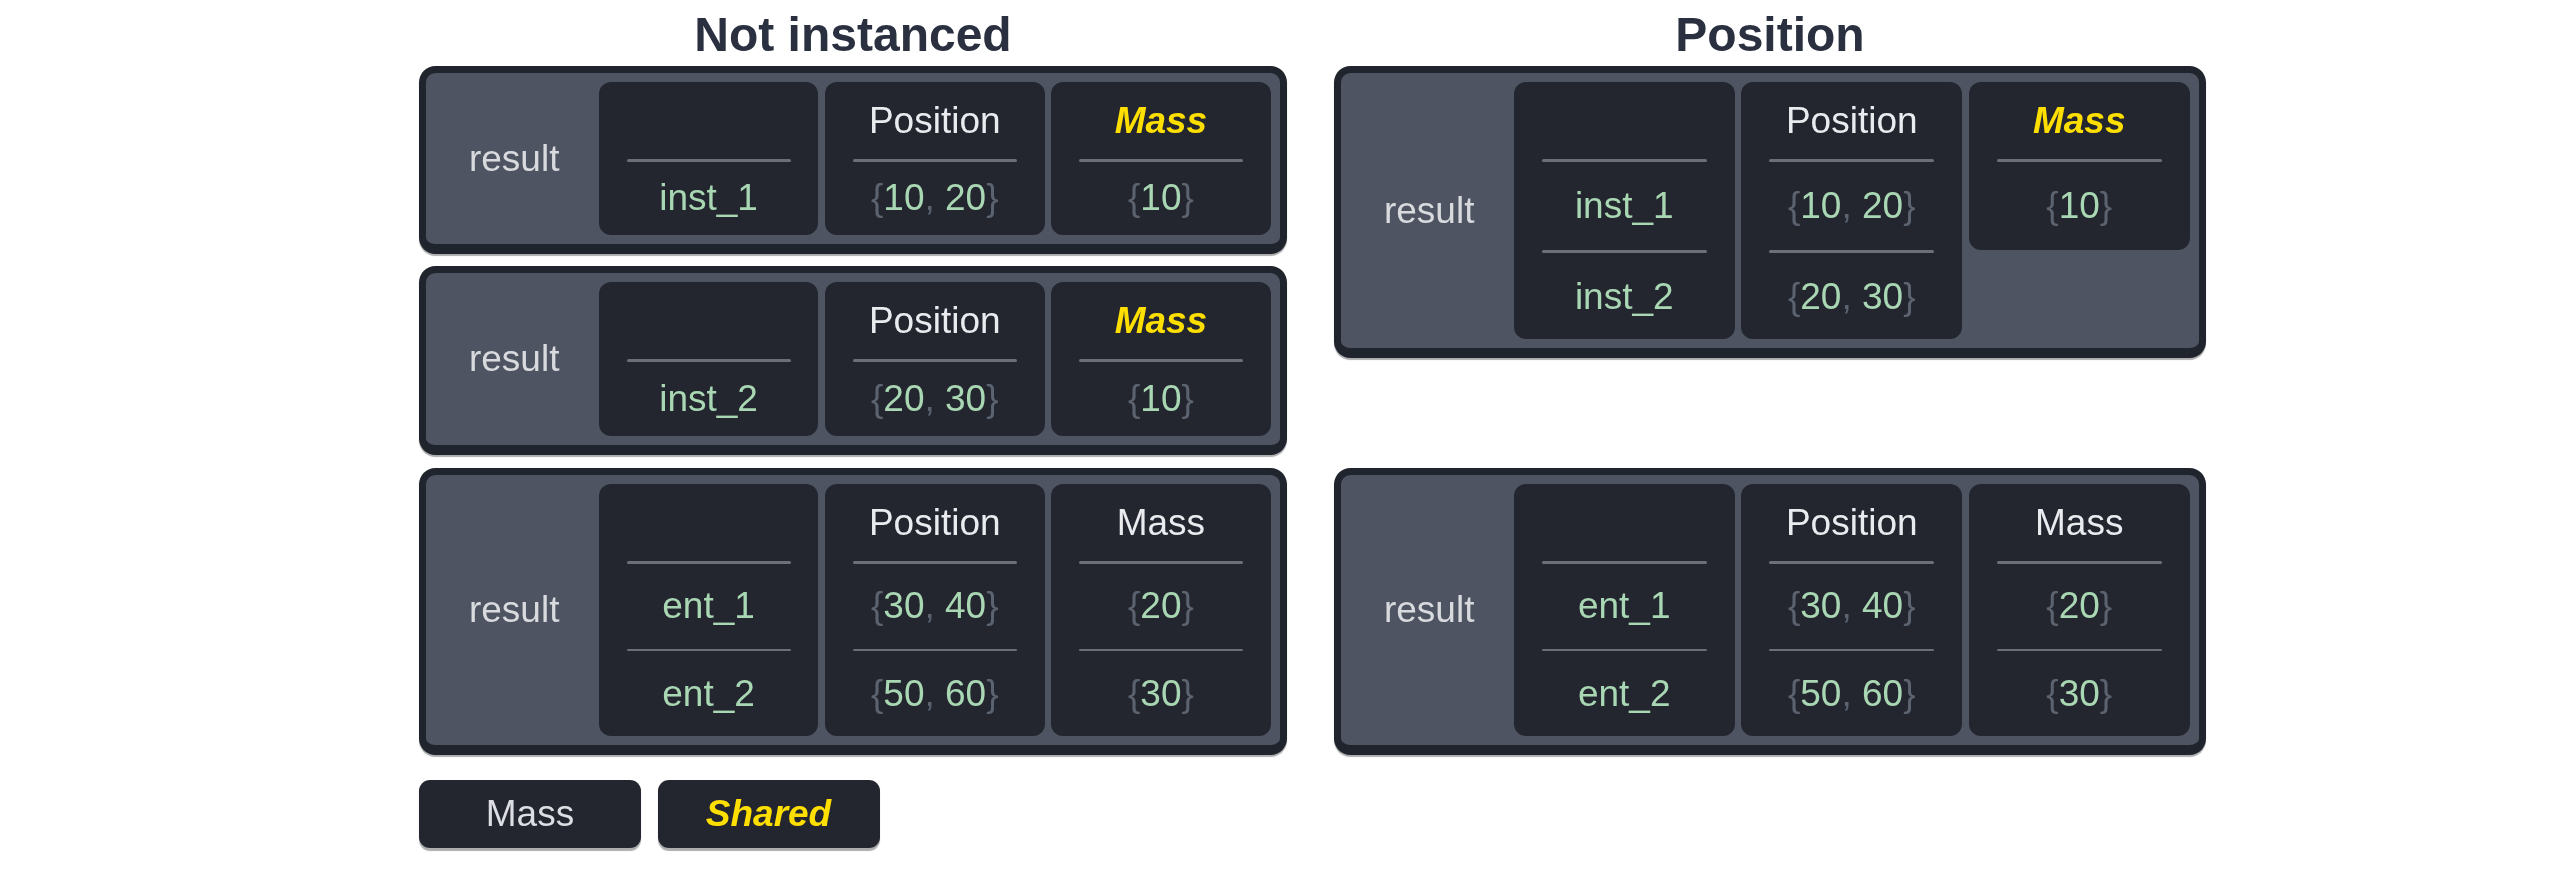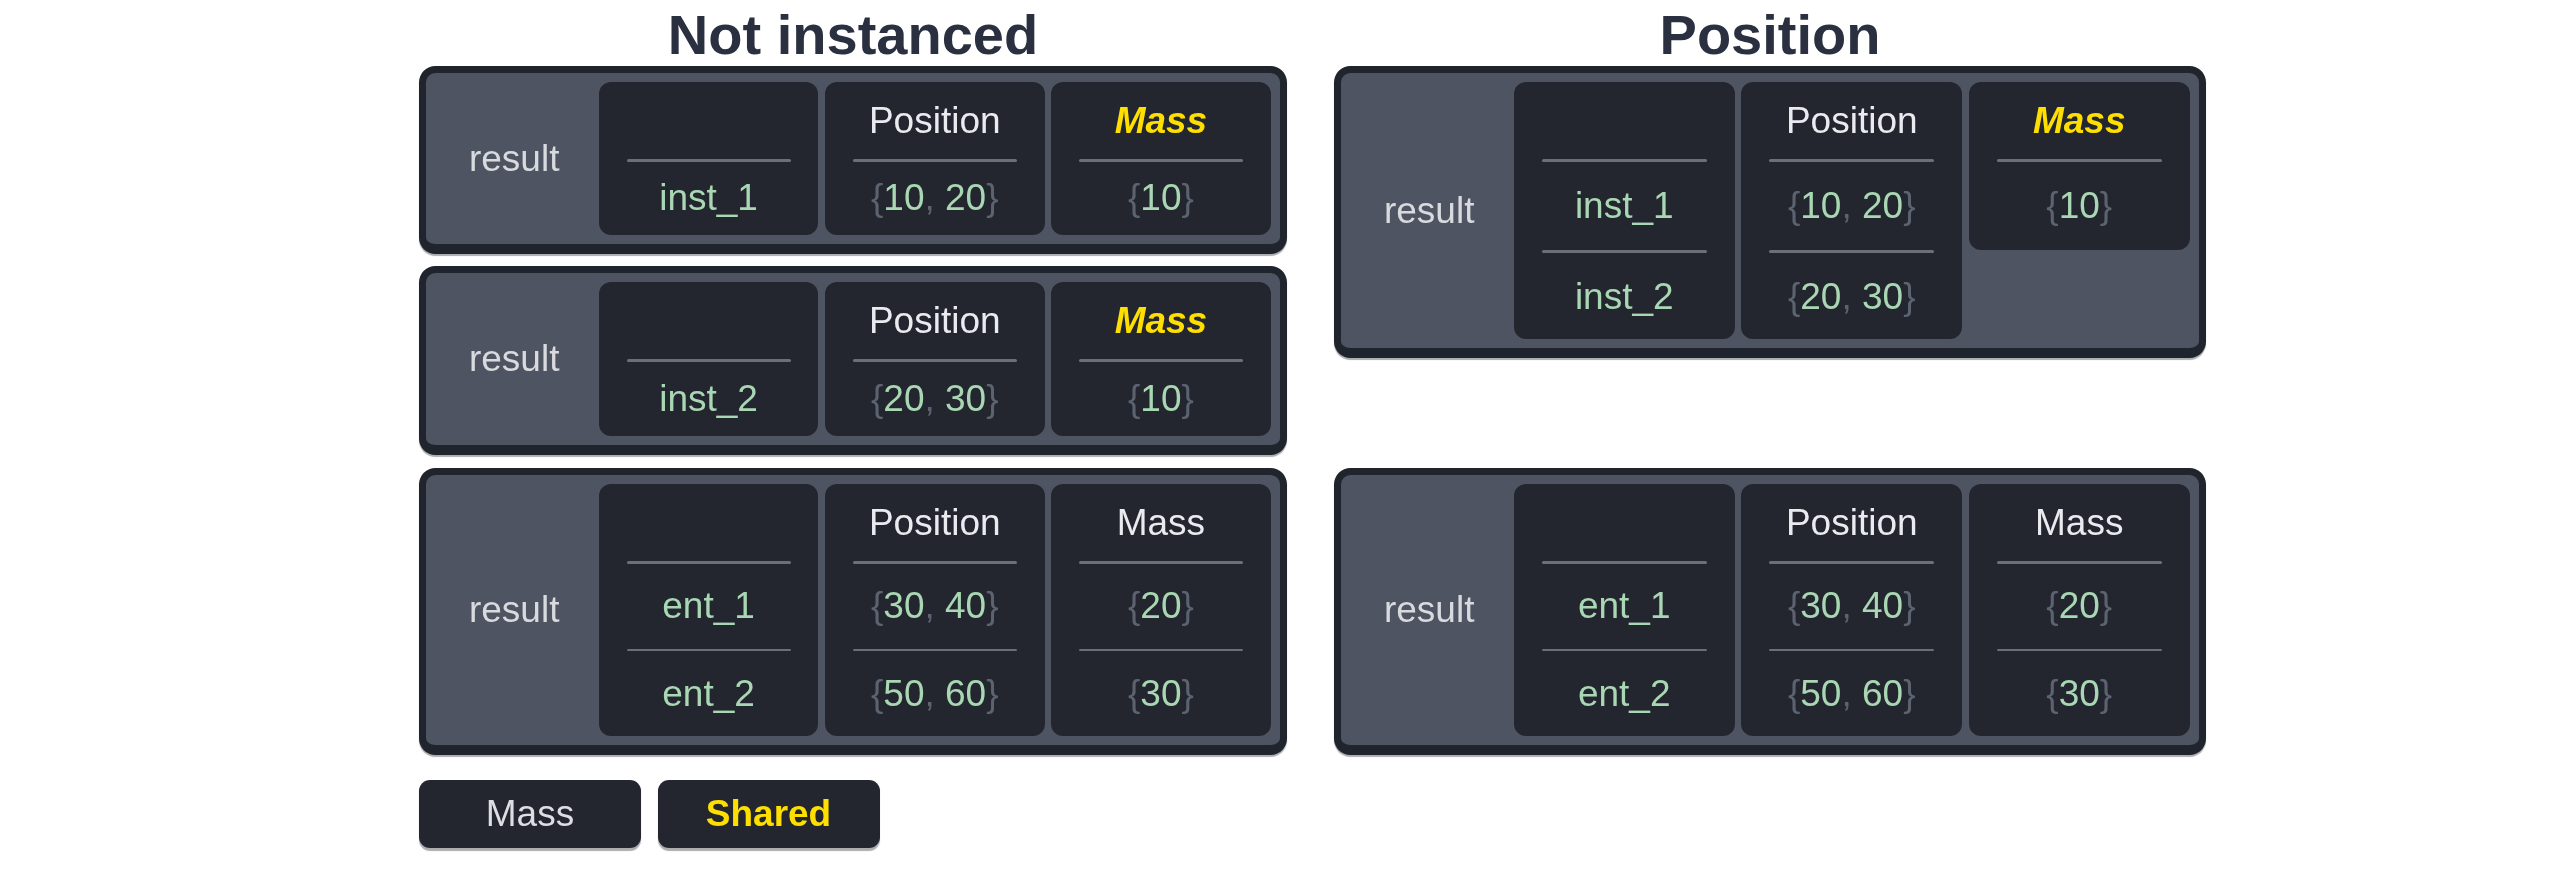--- a/index.html
+++ b/index.html
@@ -13,21 +13,21 @@
     --punct:#5c6370;
     --yellow:#ffdf00;
     --title:#2a3040;
   }
   html,body{margin:0;padding:0;background:#ffffff;}
   .stage{
     position:relative;width:2576px;height:870px;background:#ffffff;overflow:hidden;
     font-family:"Liberation Sans", sans-serif;
   }
   .title{
-    position:absolute;top:9.2px;font-size:56px;font-weight:bold;color:var(--title);
+    position:absolute;top:9.2px;font-size:48px;font-weight:bold;color:var(--title);
     text-align:center;line-height:51px;letter-spacing:0px;
   }
   #title-left{left:419px;width:868px;}
   #title-right{left:1334px;width:872px;}
 
   .box{
     position:absolute;box-sizing:border-box;background:var(--slate);
     border:7.3px solid var(--edge);border-bottom-width:10px;border-radius:16.5px;
     display:flex;align-items:stretch;gap:5.5px;padding:9.2px;
     box-shadow:0 1.8px 0.9px rgba(16,19,26,0.35);
@@ -60,21 +60,21 @@
   .vrow .punct{color:var(--punct);}
   .fixed-rows .vrow{flex:none;height:88px;}
   .cell.short{align-self:flex-start;width:100%;}
 
   .legend{position:absolute;left:419px;top:780px;display:flex;gap:16.5px;}
   .chip{
     box-sizing:border-box;height:68px;min-width:222px;padding:0 40px;
     background:var(--cellbg);border-radius:11px;display:flex;align-items:center;justify-content:center;
     font-size:37px;color:#dcdee3;box-shadow:0 2.8px 0.9px rgba(16,19,26,0.35);
   }
-  .chip.shared{color:var(--yellow);font-weight:bold;justify-content:center;}
+  .chip.shared{color:var(--yellow);font-style:italic;font-weight:bold;justify-content:center;}
 </style>
 </head>
 <body>
 
 <div class="stage">
 
   <div class="title" id="title-left">Not instanced</div>
   <div class="title" id="title-right">Position</div>
 
   <div class="box" id="lbox1">

